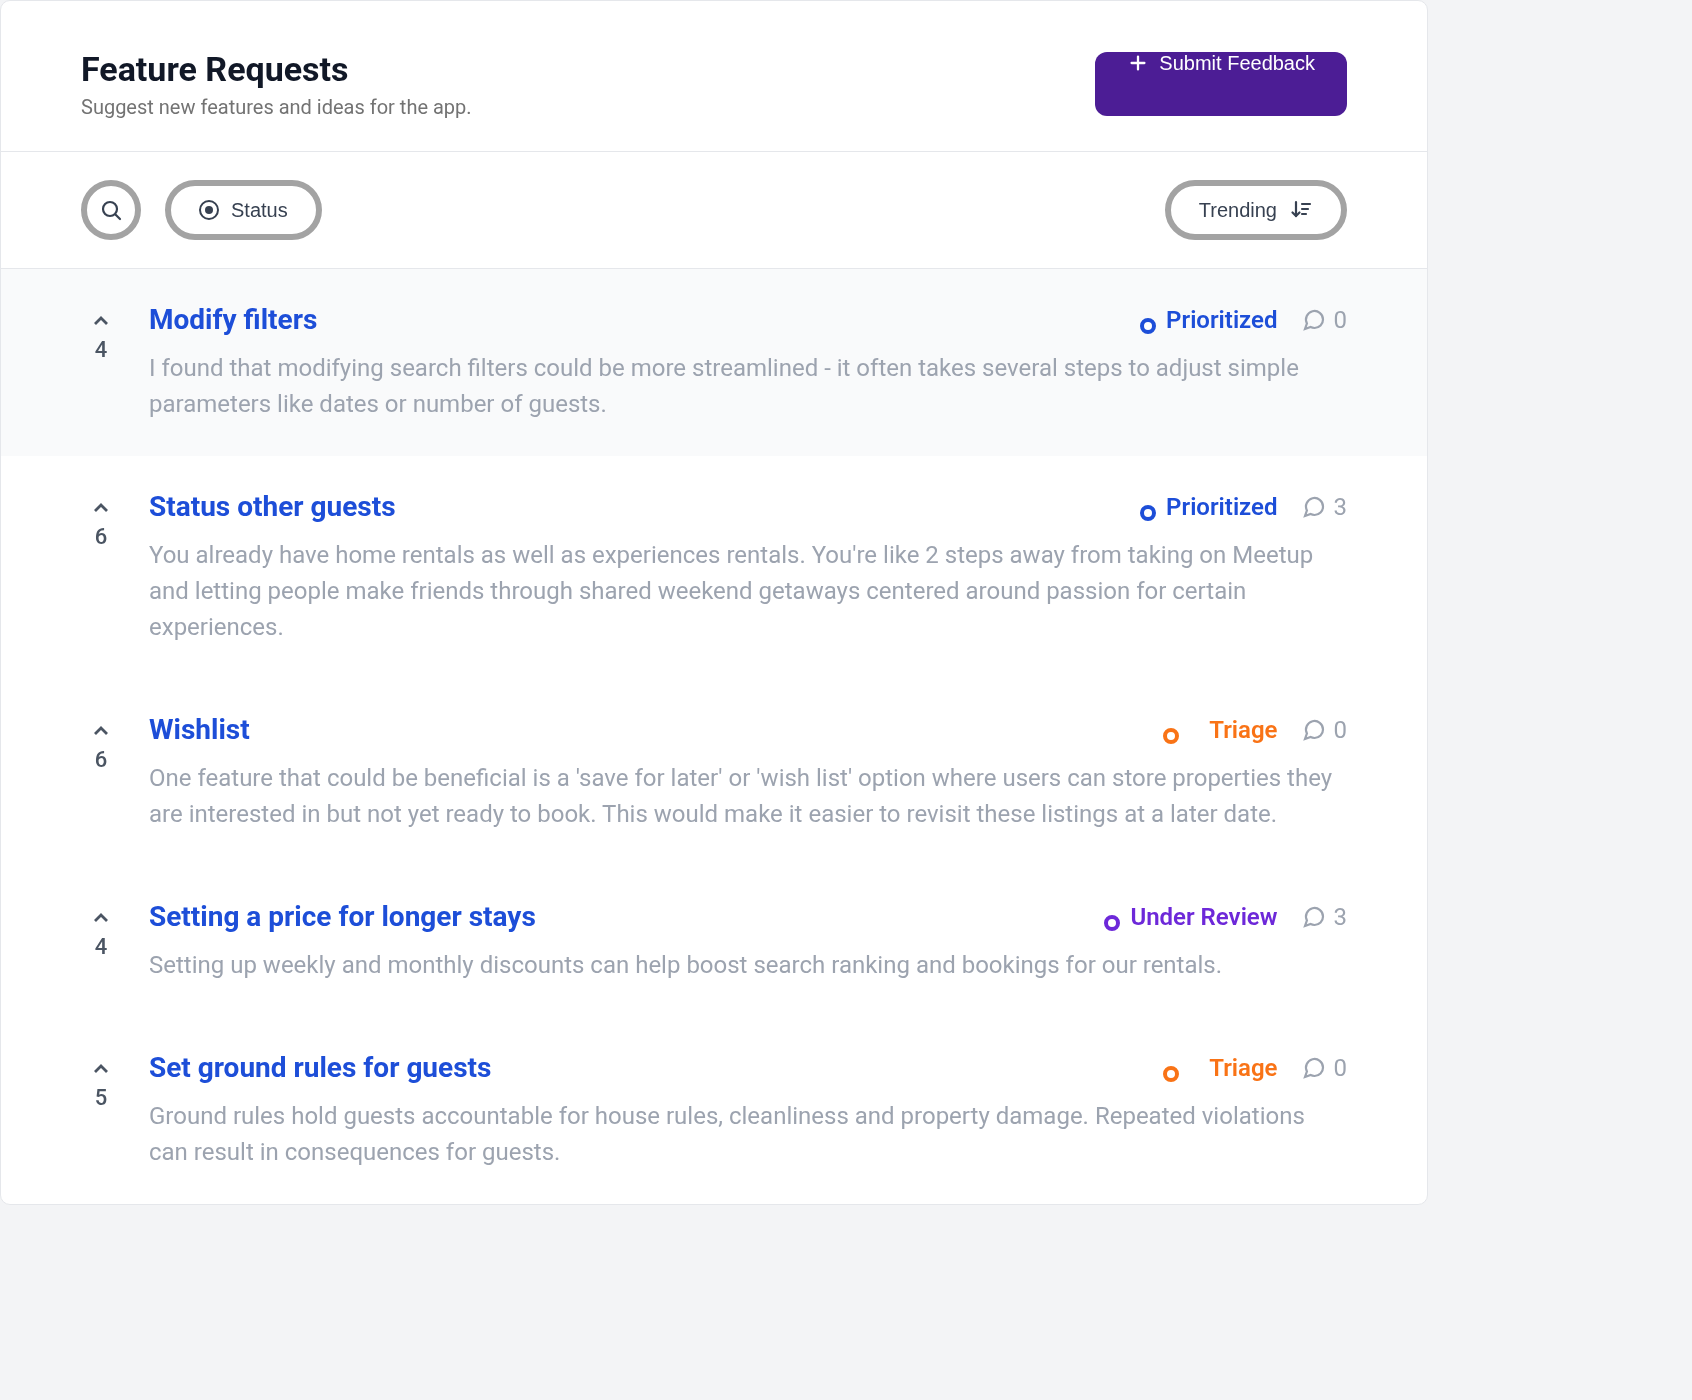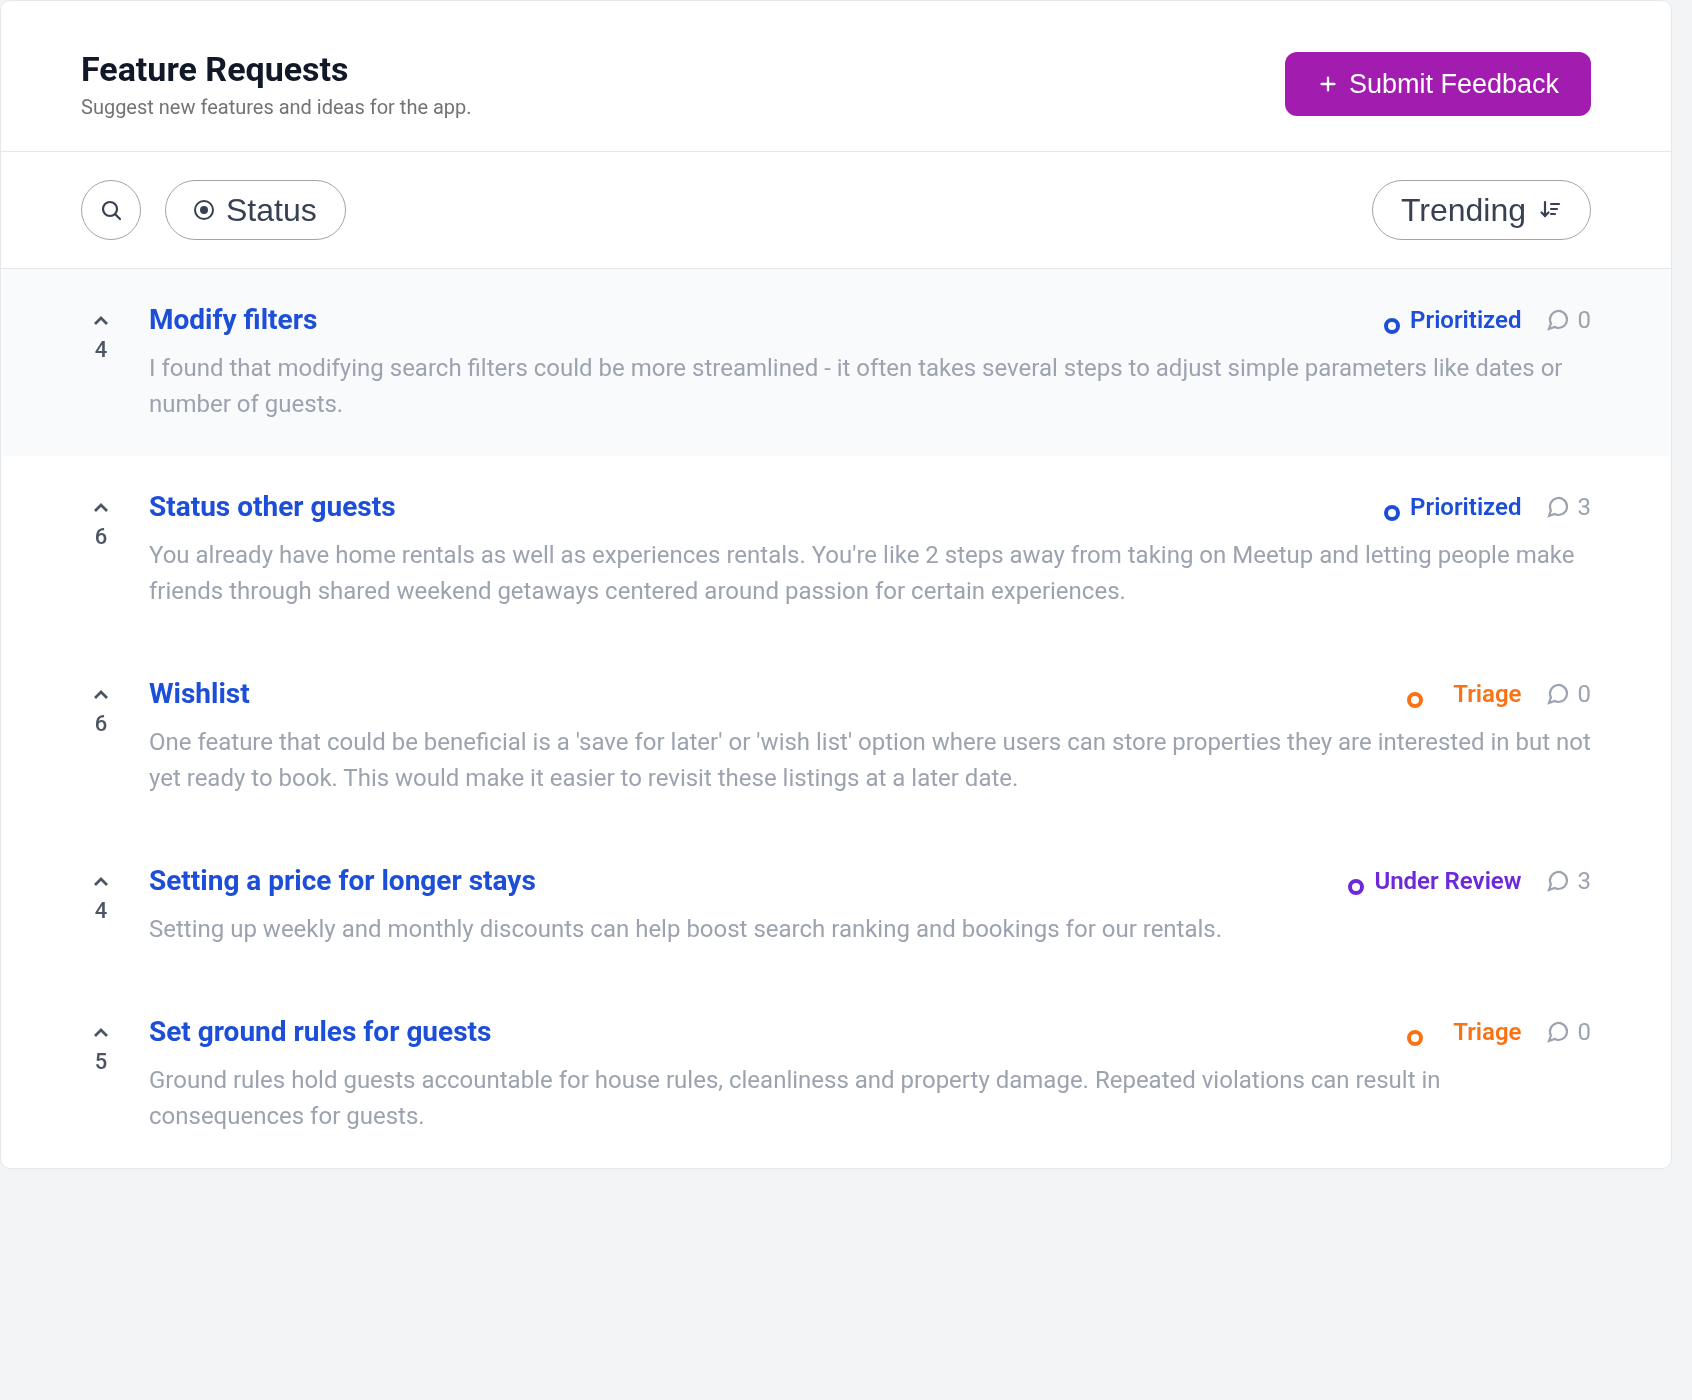--- a/index.html
+++ b/index.html
@@ -2,21 +2,21 @@
 <html><head>
 <meta charset="utf-8">
 <style>
   * { box-sizing: border-box; margin: 0; padding: 0; }
   body {
     font-family: -apple-system, BlinkMacSystemFont, "Segoe UI", Roboto, Helvetica, Arial, sans-serif;
     background: #f3f4f6;
     color: #111827;
   }
   .container {
-    width: 1672px;
+    width: 1428px;
     background: #fff;
     border: 1px solid #e5e7eb;
     border-radius: 10px;
     overflow: hidden;
     margin: 0;
   }
   .header-row {
     display: flex;
     align-items: center;
     justify-content: space-between;
@@ -27,51 +27,51 @@
     font-weight: 700;
     color: #111827;
   }
   .page-subtitle {
     font-size: 20px;
     color: #737373;
     margin-top: 6px;
   }
   .submit-btn {
     display: inline-flex;
-    align-items: center;
+    align-items: flex-start;
     gap: 10px;
-    background: #a21caf;
+    background: #4c1d95;
     color: #fff;
-    font-size: 27px;
+    font-size: 20px;
     font-weight: 500;
     border: none;
     border-radius: 12px;
     height: 64px;
     padding: 0 32px;
     cursor: pointer;
   }
   .submit-btn svg { width: 22px; height: 22px; stroke: #fff; stroke-width: 2.5; }
   .divider { border-top: 1px solid #e5e7eb; }
   .toolbar-row {
     display: flex;
     align-items: center;
     justify-content: space-between;
     padding: 28px 80px;
   }
   .toolbar-left { display: flex; align-items: center; gap: 24px; }
   .pill {
     display: inline-flex;
     align-items: center;
     gap: 12px;
-    border: 1px solid #a3a3a3;
+    border: 6px solid #a3a3a3;
     border-radius: 999px;
     background: #fff;
     height: 60px;
     color: #374151;
-    font-size: 32px;
+    font-size: 20px;
     font-weight: 500;
     padding: 0 28px;
     cursor: pointer;
   }
   .pill.search-only { width: 60px; padding: 0; justify-content: center; }
   .pill svg { width: 24px; height: 24px; stroke: #374151; stroke-width: 2.2; fill: none; }
   .radio-dot {
     width: 20px; height: 20px; border-radius: 50%;
     border: 2.5px solid #374151; display: inline-flex;
     align-items: center; justify-content: center;

